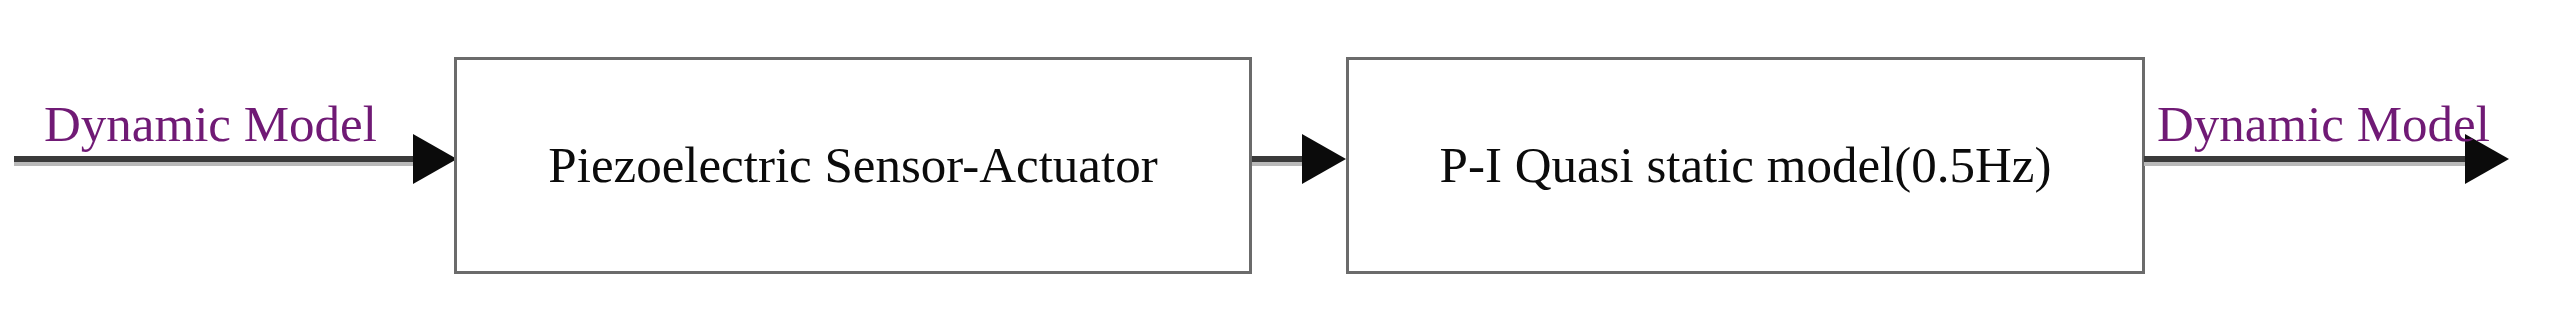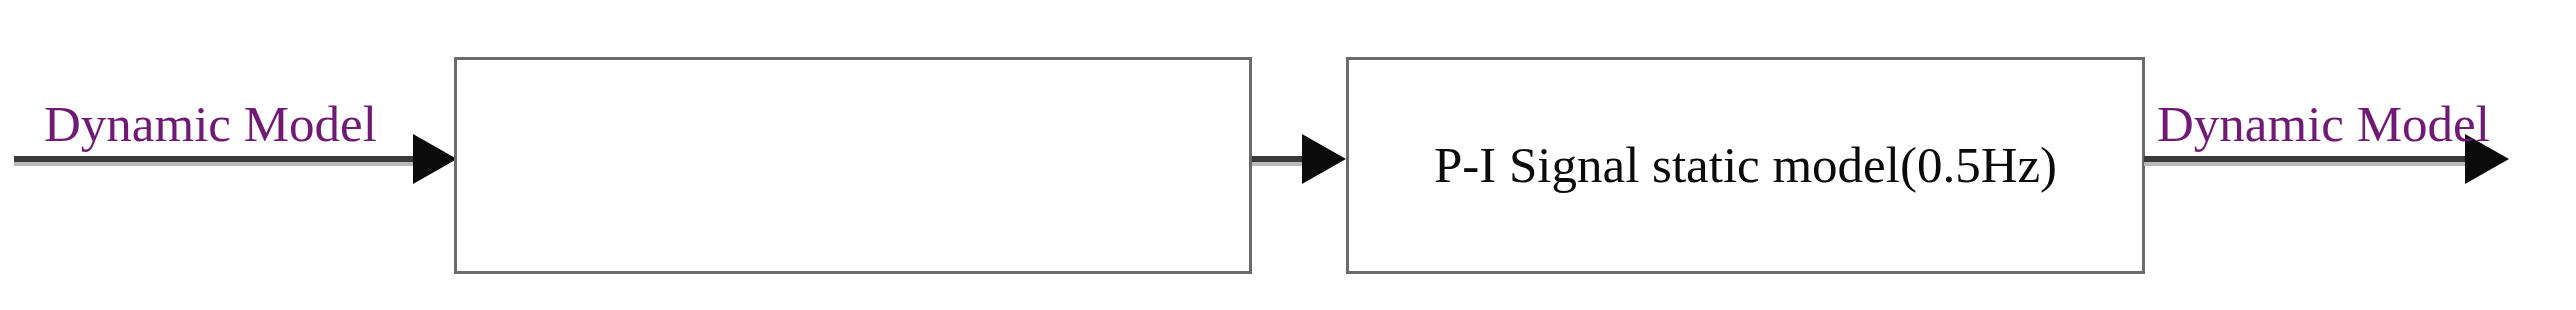--- a/index.html
+++ b/index.html
@@ -105,28 +105,29 @@
 
 <div id="diagram">
 
   <div class="wire-shadow" id="wire-input-sh"></div>
   <div class="wire" id="wire-input"></div>
   <div class="arrowhead" id="arrow-into-block1"></div>
 
   <div class="signal-label" id="label-input-top">Dynamic Model</div>
 
   <div class="block" id="block-transfer-function">
+    <div class="block-line">Piezoelectric Sensor-Actuator</div>
   </div>
 
   <div class="wire-shadow" id="wire-middle-sh"></div>
   <div class="wire" id="wire-middle"></div>
   <div class="arrowhead" id="arrow-into-block2"></div>
 
   <div class="block" id="block-pi-model">
-    <div class="block-line">P-I Signal static model(0.5Hz)</div>
+    <div class="block-line">P-I Quasi static model(0.5Hz)</div>
   </div>
 
   <div class="wire-shadow" id="wire-output-sh"></div>
   <div class="wire" id="wire-output"></div>
   <div class="arrowhead" id="arrow-output-end"></div>
 
   <div class="signal-label" id="label-output-top">Dynamic Model</div>
 
 </div>
 

